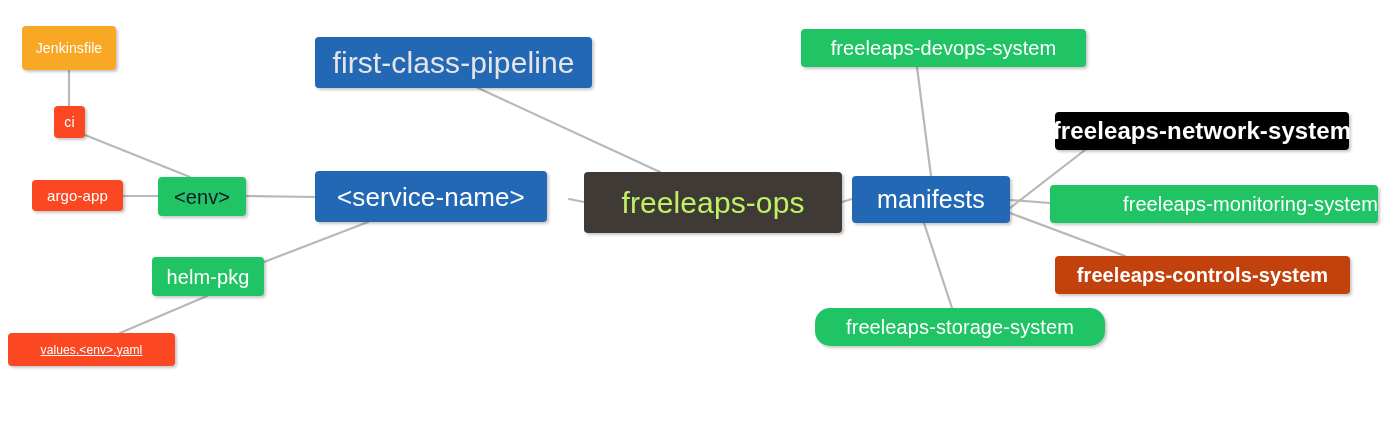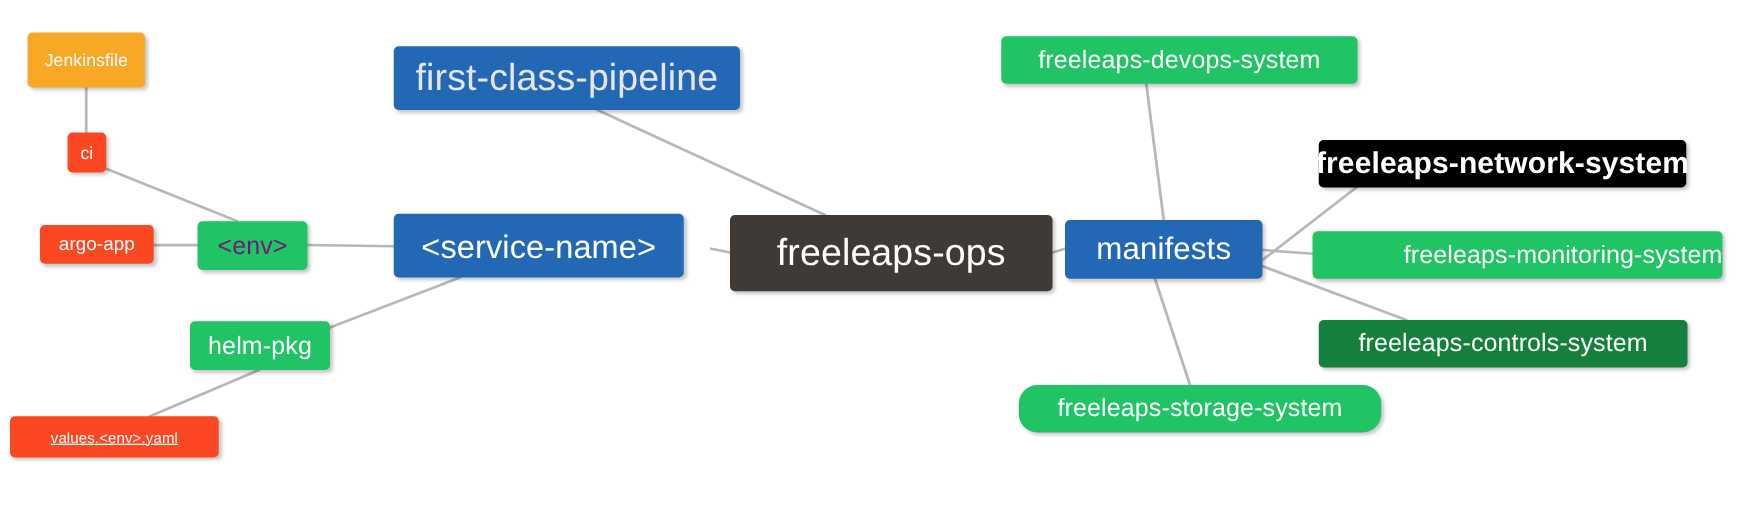--- a/index.html
+++ b/index.html
@@ -60,33 +60,33 @@
       <line x1="123" y1="196" x2="158" y2="196" stroke="#b8b8b8" stroke-width="2.2" stroke-linecap="round"></line>
       <line x1="69" y1="58" x2="69" y2="106" stroke="#b8b8b8" stroke-width="2.2" stroke-linecap="round"></line>
       <line x1="120" y1="333" x2="207" y2="296" stroke="#b8b8b8" stroke-width="2.2" stroke-linecap="round"></line>
       <line x1="917" y1="67" x2="931" y2="176" stroke="#b8b8b8" stroke-width="2.2" stroke-linecap="round"></line>
       <line x1="1010" y1="208" x2="1085" y2="150" stroke="#b8b8b8" stroke-width="2.2" stroke-linecap="round"></line>
       <line x1="1010" y1="200" x2="1050" y2="203" stroke="#b8b8b8" stroke-width="2.2" stroke-linecap="round"></line>
       <line x1="1010" y1="213" x2="1125" y2="256" stroke="#b8b8b8" stroke-width="2.2" stroke-linecap="round"></line>
       <line x1="924" y1="223" x2="952" y2="308" stroke="#b8b8b8" stroke-width="2.2" stroke-linecap="round"></line>
     </svg>
   <div id="node-layer">
-      <div class="node" style="left: 584px; top: 172px; width: 258px; height: 61px; background: rgb(63, 58, 54); font-size: 30px; color: #ffffff;">
+      <div class="node" style="left: 584px; top: 172px; width: 258px; height: 61px; background: rgb(63, 58, 54); font-size: 30px; color: #bef264;">
         <span class="node-label">freeleaps-ops</span>
       </div>
       <div class="node" style="left: 315px; top: 171px; width: 232px; height: 51px; background: rgb(35, 104, 181); font-size: 26px; color: rgb(255, 255, 255);">
         <span class="node-label">&lt;service-name&gt;</span>
       </div>
       <div class="node" style="left: 315px; top: 37px; width: 277px; height: 51px; background: rgb(35, 104, 181); font-size: 30px; color: #e5e5e5; justify-content: center;">
         <span class="node-label">first-class-pipeline</span>
       </div>
       <div class="node" style="left: 852px; top: 176px; width: 158px; height: 47px; background: rgb(35, 104, 181); font-size: 25px; color: rgb(255, 255, 255);">
         <span class="node-label">manifests</span>
       </div>
-      <div class="node" style="left: 158px; top: 177px; width: 88px; height: 39px; background: rgb(32, 196, 100); font-size: 20px; color: #701a75;">
+      <div class="node" style="left: 158px; top: 177px; width: 88px; height: 39px; background: rgb(32, 196, 100); font-size: 20px; color: #0f172a;">
         <span class="node-label">&lt;env&gt;</span>
       </div>
       <div class="node" style="left: 152px; top: 257px; width: 112px; height: 39px; background: rgb(32, 196, 100); font-size: 20px; color: rgb(255, 255, 255);">
         <span class="node-label">helm-pkg</span>
       </div>
       <div class="node" style="left: 54px; top: 106px; width: 31px; height: 32px; background: rgb(251, 71, 34); font-size: 14px; color: rgb(255, 255, 255);">
         <span class="node-label">ci</span>
       </div>
       <div class="node" style="left: 32px; top: 180px; width: 91px; height: 31px; background: rgb(251, 71, 34); font-size: 15px; color: rgb(255, 255, 255);">
         <span class="node-label">argo-app</span>
@@ -99,20 +99,20 @@
       </div>
       <div class="node" style="left: 801px; top: 29px; width: 285px; height: 38px; background: rgb(32, 196, 100); font-size: 20px; color: rgb(255, 255, 255);">
         <span class="node-label">freeleaps-devops-system</span>
       </div>
       <div class="node" style="left: 1055px; top: 112px; width: 294px; height: 38px; background: #000000; font-size: 24px; color: rgb(255, 255, 255); font-weight: bold;">
         <span class="node-label">freeleaps-network-system</span>
       </div>
       <div class="node" style="left: 1050px; top: 185px; width: 328px; height: 38px; background: rgb(32, 196, 100); font-size: 20px; color: rgb(255, 255, 255); justify-content: flex-end;">
         <span class="node-label">freeleaps-monitoring-system</span>
       </div>
-      <div class="node" style="left: 1055px; top: 256px; width: 295px; height: 38px; background: #15803d; font-size: 20px; color: rgb(255, 255, 255);">
+      <div class="node" style="left: 1055px; top: 256px; width: 295px; height: 38px; background: #c2410c; font-size: 20px; color: rgb(255, 255, 255); font-weight: bold;">
         <span class="node-label">freeleaps-controls-system</span>
       </div>
       <div class="node" style="left: 815px; top: 308px; width: 290px; height: 38px; background: rgb(32, 196, 100); font-size: 20px; color: rgb(255, 255, 255); border-radius: 15px;">
         <span class="node-label">freeleaps-storage-system</span>
       </div>
     </div>
 </div>
 
 </body></html>

